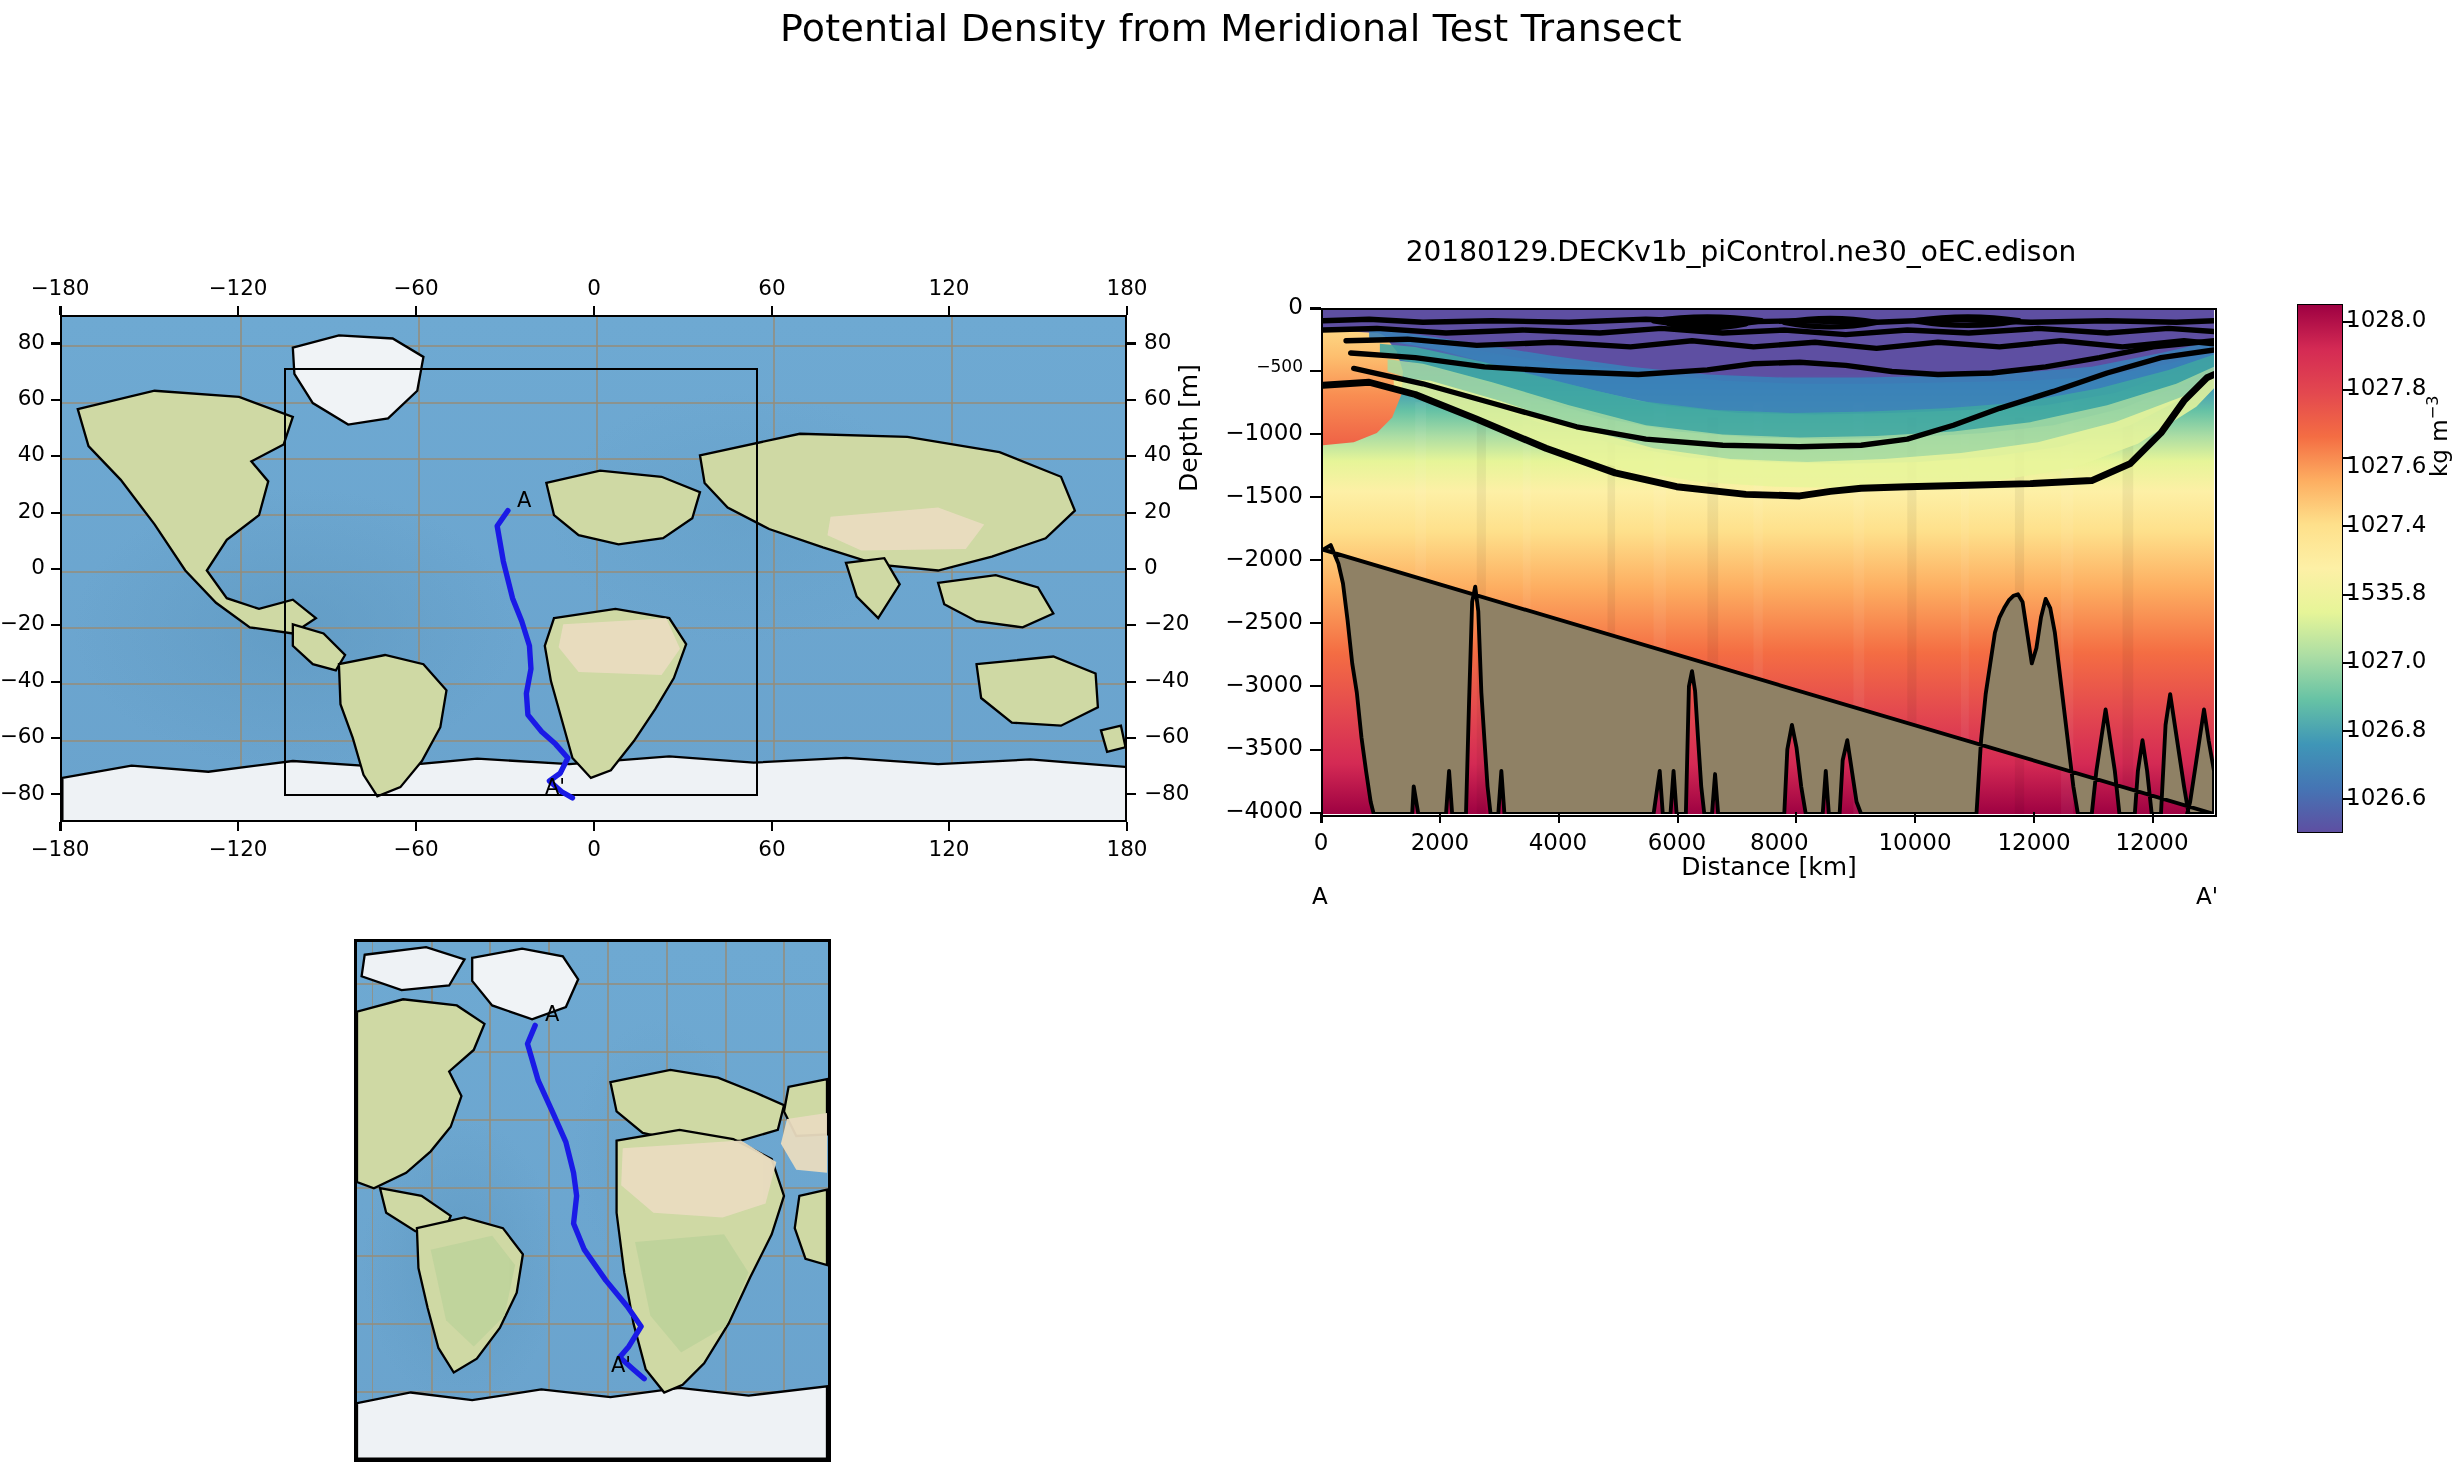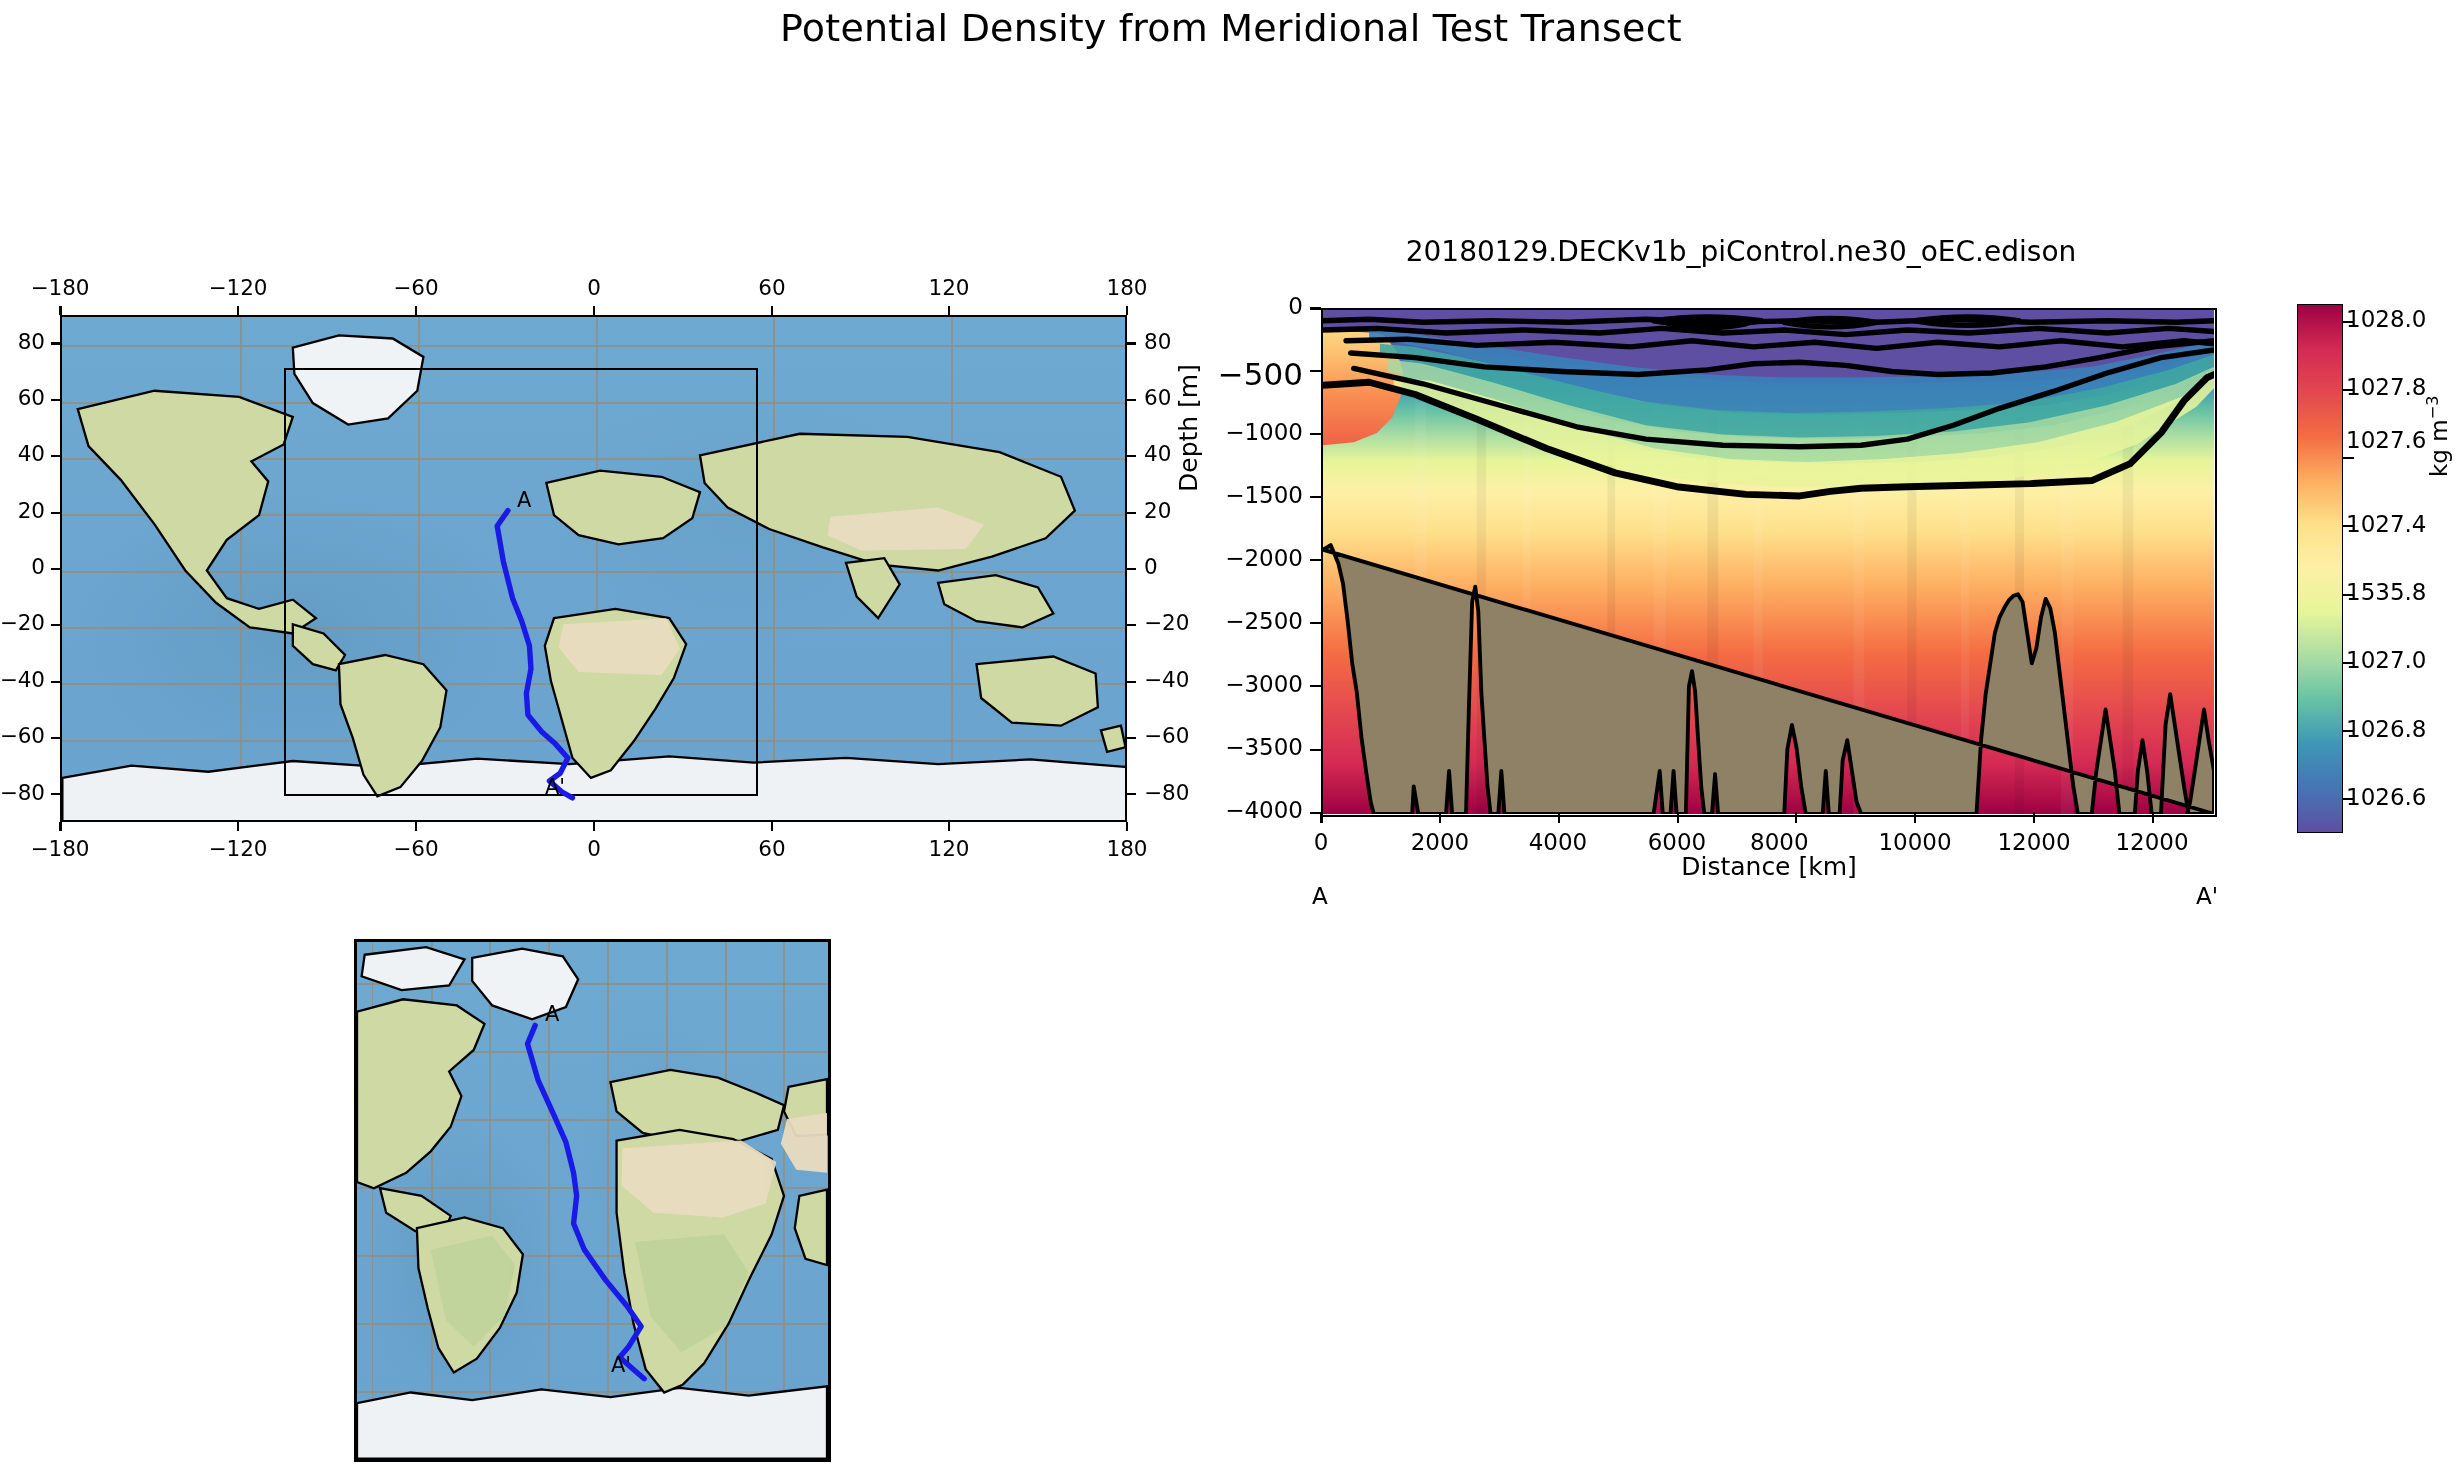--- a/index.html
+++ b/index.html
@@ -400,21 +400,21 @@
       <div class="tick" style="left: 429px; top: 521px; width: 92px; text-align: left; font-size: 23px;">8000</div>
       <div class="tickmark" style="left: 593px; top: 504px; width: 2.3px; height: 10.8px;"></div>
       <div class="tick" style="left: 548px; top: 521px; width: 92px; text-align: center; font-size: 23px;">10000</div>
       <div class="tickmark" style="left: 712px; top: 504px; width: 2.3px; height: 10.8px;"></div>
       <div class="tick" style="left: 667px; top: 521px; width: 92px; text-align: center; font-size: 23px;">12000</div>
       <div class="tickmark" style="left: 831px; top: 504px; width: 2.3px; height: 10.8px;"></div>
       <div class="tick" style="left: 785px; top: 521px; width: 92px; text-align: center; font-size: 23px;">12000</div>
       <div class="tickmark" style="left: -10.8px; top: -0.8px; width: 10.8px; height: 2.3px;"></div>
       <div class="tick" style="left: -132px; top: -15.4px; width: 114px; text-align: right; font-size: 23px;">0</div>
       <div class="tickmark" style="left: -10.8px; top: 62px; width: 10.8px; height: 2.3px;"></div>
-      <div class="tick" style="left: -132px; top: 48px; width: 114px; text-align: right; font-size: 31px;">−500</div>
+      <div class="tick" style="left: -132px; top: 48px; width: 114px; text-align: right; font-size: 17px;">−500</div>
       <div class="tickmark" style="left: -10.8px; top: 125px; width: 10.8px; height: 2.3px;"></div>
       <div class="tick" style="left: -132px; top: 111px; width: 114px; text-align: right; font-size: 23px;">−1000</div>
       <div class="tickmark" style="left: -10.8px; top: 188px; width: 10.8px; height: 2.3px;"></div>
       <div class="tick" style="left: -132px; top: 174px; width: 114px; text-align: right; font-size: 23px;">−1500</div>
       <div class="tickmark" style="left: -10.8px; top: 251px; width: 10.8px; height: 2.3px;"></div>
       <div class="tick" style="left: -132px; top: 237px; width: 114px; text-align: right; font-size: 23px;">−2000</div>
       <div class="tickmark" style="left: -10.8px; top: 314px; width: 10.8px; height: 2.3px;"></div>
       <div class="tick" style="left: -132px; top: 300px; width: 114px; text-align: right; font-size: 23px;">−2500</div>
       <div class="tickmark" style="left: -10.8px; top: 377px; width: 10.8px; height: 2.3px;"></div>
       <div class="tick" style="left: -132px; top: 363px; width: 114px; text-align: right; font-size: 23px;">−3000</div>
@@ -432,21 +432,21 @@
 <div id="cbar" style="background: linear-gradient(rgb(158, 1, 66), rgb(212, 42, 84), rgb(227, 72, 79), rgb(244, 109, 67), rgb(253, 174, 97), rgb(254, 224, 139), rgb(253, 240, 166), rgb(230, 245, 152), rgb(171, 221, 164), rgb(102, 194, 165), rgb(63, 150, 183), rgb(69, 117, 180), rgb(94, 79, 162));"></div>
 <div id="cbar-label">
   <span>kg m</span><sup>−3</sup>
 </div>
 <div id="cbar-ticks">
     <div class="cbtickmark" style="top: 321px;"></div>
     <div class="cbtick" style="top: 306px;">1028.0</div>
     <div class="cbtickmark" style="top: 389px;"></div>
     <div class="cbtick" style="top: 374px;">1027.8</div>
     <div class="cbtickmark" style="top: 457px;"></div>
-    <div class="cbtick" style="top: 427px;">1027.6</div>
+    <div class="cbtick" style="top: 452px;">1027.6</div>
     <div class="cbtickmark" style="top: 525px;"></div>
     <div class="cbtick" style="top: 511px;">1027.4</div>
     <div class="cbtickmark" style="top: 594px;"></div>
     <div class="cbtick" style="top: 579px;">1535.8</div>
     <div class="cbtickmark" style="top: 662px;"></div>
     <div class="cbtick" style="top: 647px;">1027.0</div>
     <div class="cbtickmark" style="top: 730px;"></div>
     <div class="cbtick" style="top: 716px;">1026.8</div>
     <div class="cbtickmark" style="top: 798px;"></div>
     <div class="cbtick" style="top: 784px;">1026.6</div>

